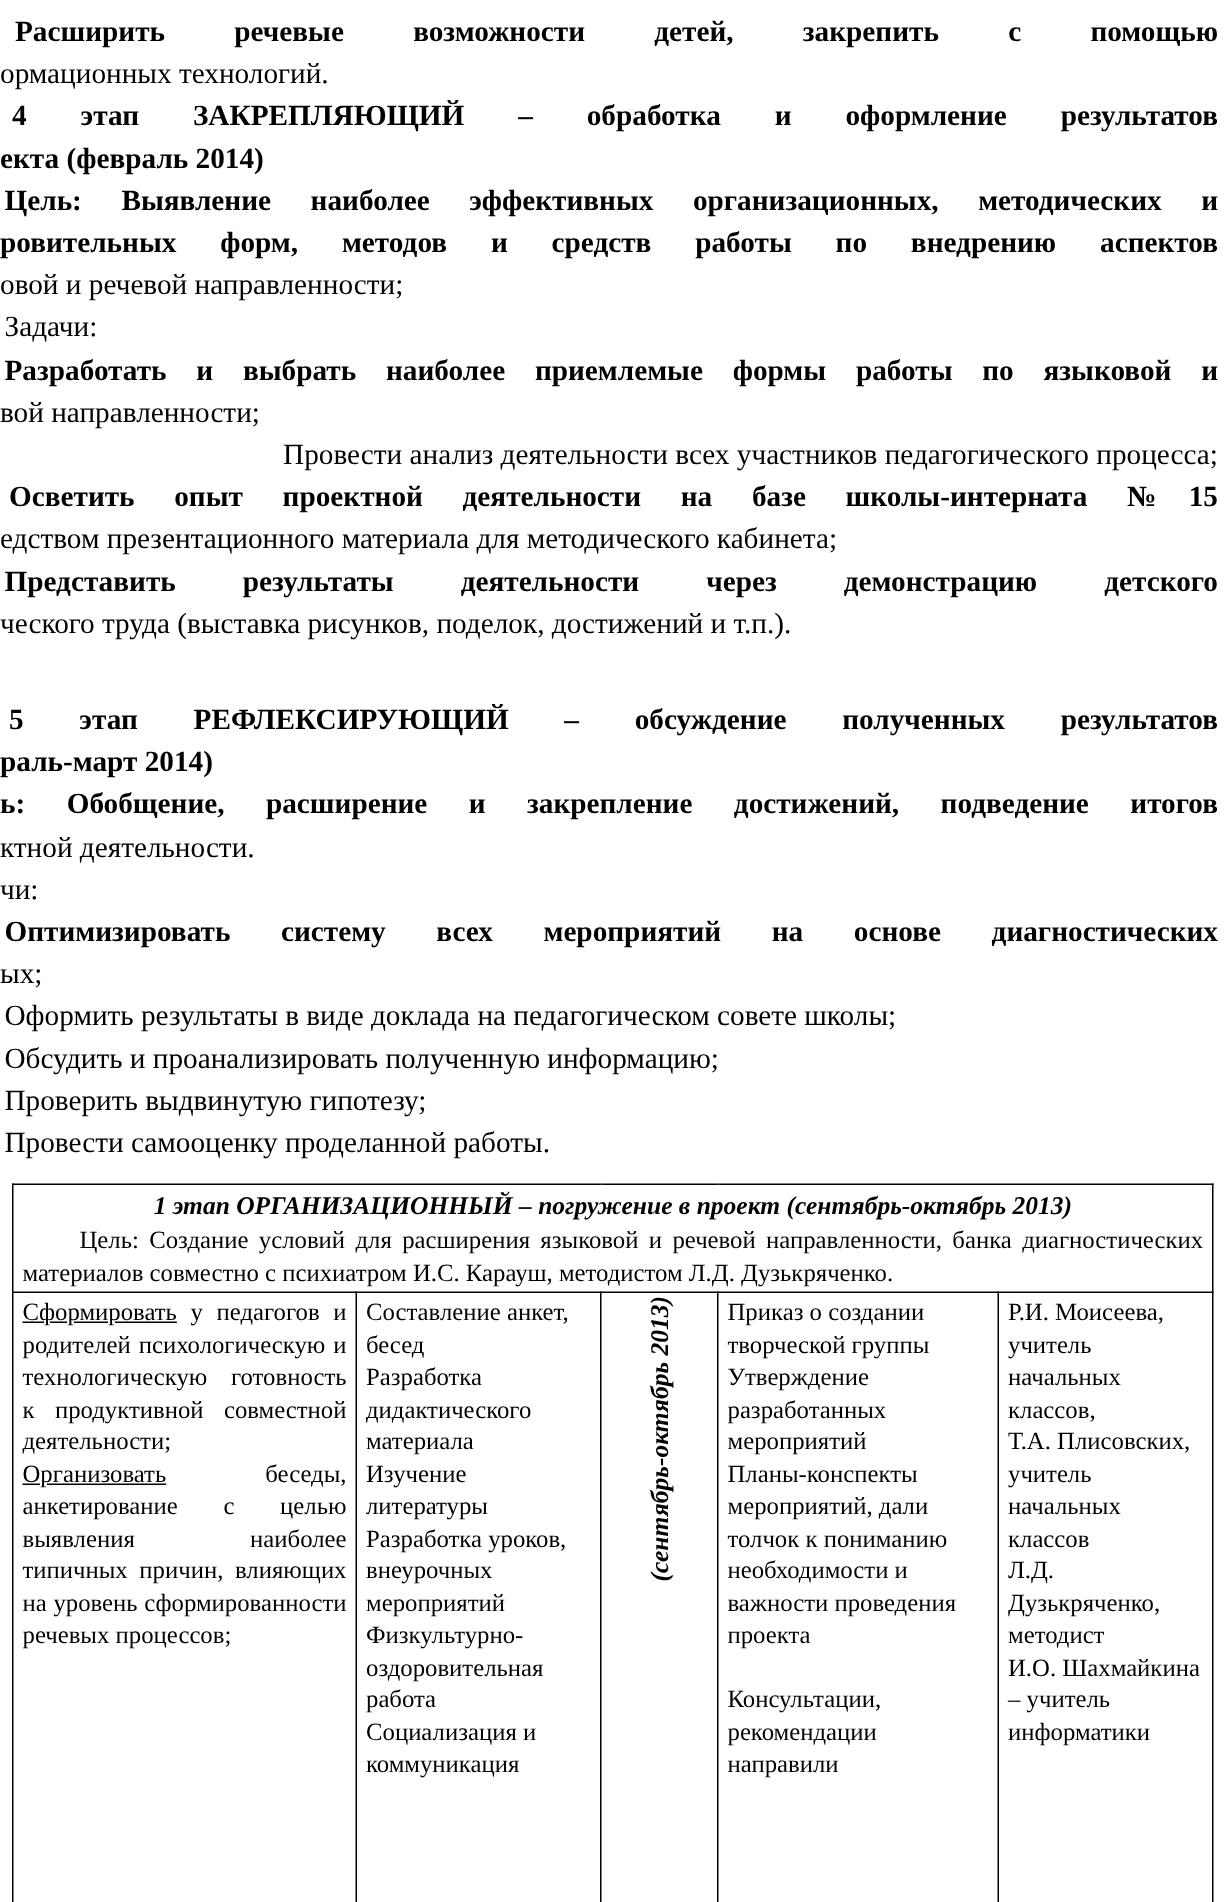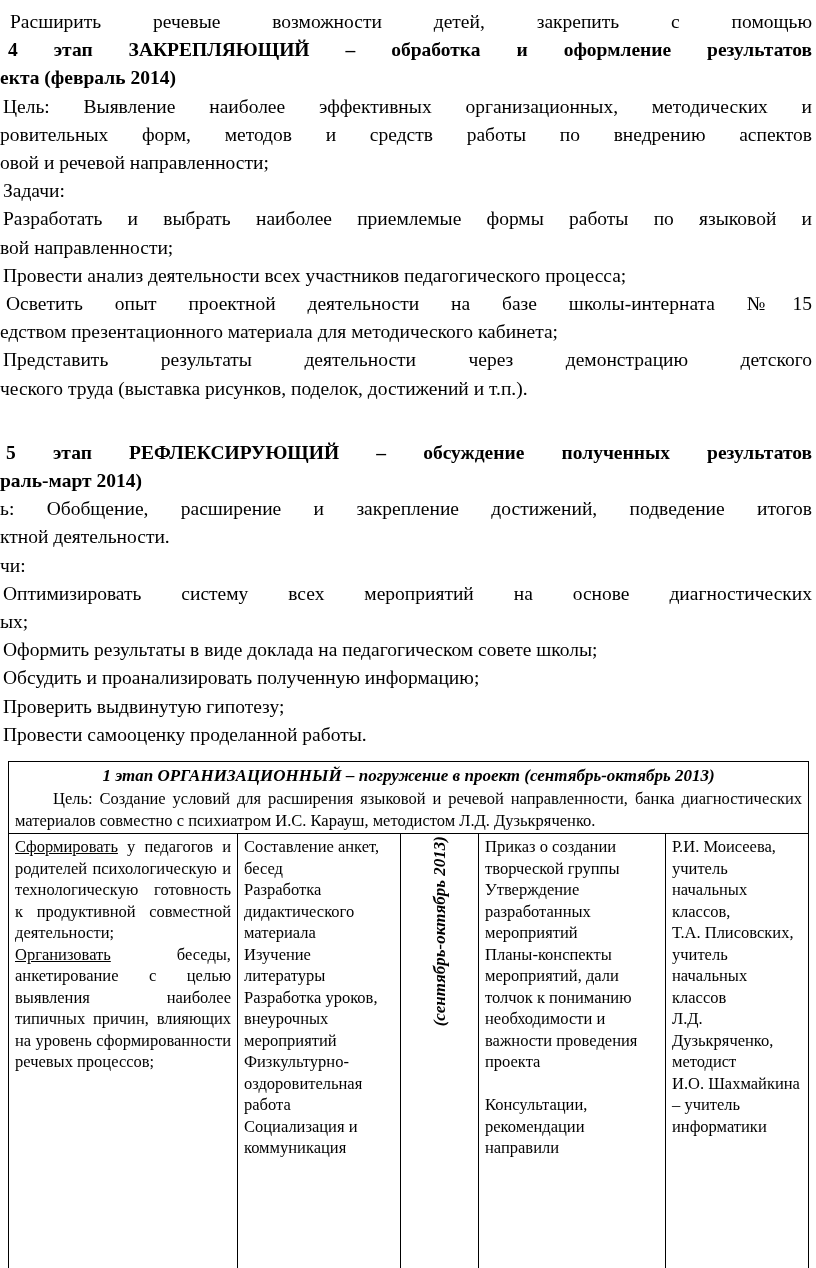--- a/index.html
+++ b/index.html
@@ -5,21 +5,21 @@
   * { box-sizing: border-box; }
   html, body { margin: 0; padding: 0; }
   body {
     width: 816px; height: 1268px; overflow: hidden;
     background: #ffffff; color: #000;
     font-family: "Liberation Serif", serif;
   }
   .body-text { padding: 8px 4px 0 0; }
   .line { font-size: 19.5px; line-height: 28.2px; }
   .line.bold { font-weight: bold; }
-  .line.justify { text-align: justify; text-align-last: justify; }
+  .line.justify { text-align: justify; text-align-last: justify; font-weight: bold; }
 
   .doc-table {
     border-collapse: collapse; table-layout: fixed;
     width: 800px; margin: 12px 0 0 8px;
   }
   .doc-table td {
     border: 1px solid #000; vertical-align: top;
     font-size: 16.5px; padding: 2px 6px;
   }
   .merged-cell { padding: 2px 10px 4px 10px; }
@@ -41,38 +41,39 @@
 </style>
 </head>
 <body>
 
 <div>
 
   <div class="body-text">
 
       <div class="line justify" style="padding-left: 10px;">Расширить речевые возможности детей,  закрепить с помощью</div>
 
+      <div class="line">ормационных технологий.</div>
 
       <div class="line bold justify" style="padding-left: 8px;">4 этап ЗАКРЕПЛЯЮЩИЙ – обработка и оформление результатов</div>
 
       <div class="line bold">екта (февраль 2014)</div>
 
       <div class="line justify" style="padding-left: 3px;">Цель: Выявление наиболее эффективных организационных, методических и</div>
 
       <div class="line justify">ровительных форм, методов и средств работы  по внедрению аспектов</div>
 
       <div class="line">овой и речевой направленности;</div>
 
       <div class="line" style="padding-left: 3px;">Задачи:</div>
 
       <div class="line justify" style="padding-left: 3px;">Разработать и выбрать наиболее приемлемые формы работы по языковой и</div>
 
       <div class="line">вой направленности;</div>
 
-      <div class="line" style="padding-left: 3px;">Провести анализ деятельности всех участников педагогического процесса;</div>
+      <div class="line" style="padding-left: 3px; text-align: right;">Провести анализ деятельности всех участников педагогического процесса;</div>
 
       <div class="line justify" style="padding-left: 6px;">Осветить опыт проектной деятельности на базе школы-интерната №15</div>
 
       <div class="line">едством презентационного материала для методического кабинета;</div>
 
       <div class="line justify" style="padding-left: 3px;">Представить результаты деятельности через демонстрацию детского</div>
 
       <div class="line">ческого труда (выставка рисунков, поделок, достижений и т.п.).</div>
 
       <div class="line bold justify" style="padding-left: 6px; margin-top: 36px;">5 этап РЕФЛЕКСИРУЮЩИЙ – обсуждение полученных результатов</div>

